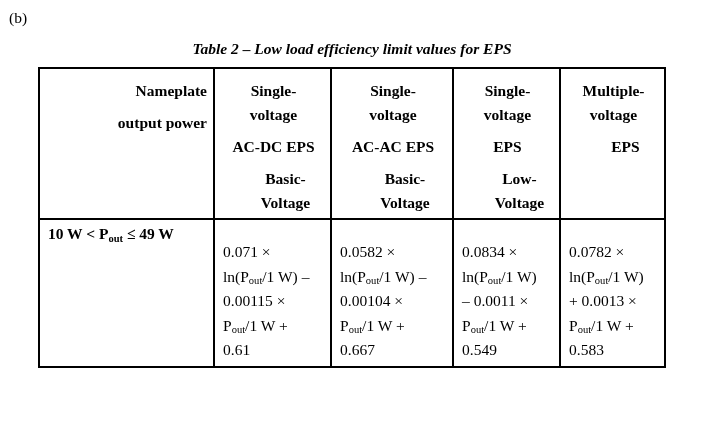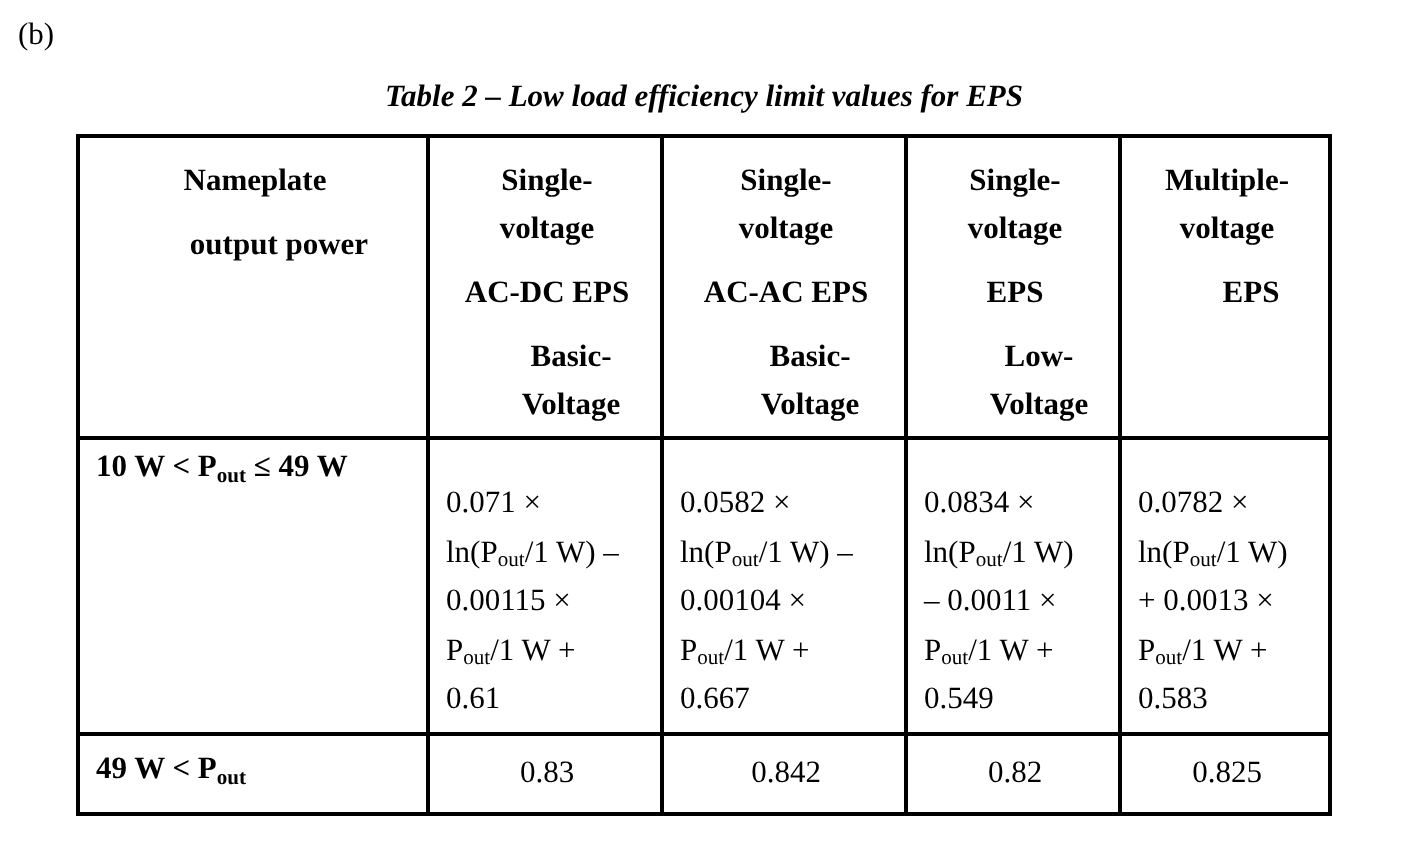--- a/index.html
+++ b/index.html
@@ -58,21 +58,21 @@
   }
   .t2 thead tr { height: 145px; }
   .t2 tr.r1 { height: 124px; }
   .t2 tr.r2 { height: 40px; }
 
   .t2 thead th {
     font-weight: bold;
     text-align: center;
     padding-top: 10px;
   }
-  .t2 thead th.c0 { text-align: center; }
+  .t2 thead th.c0 { text-align: right; }
 
   .hg { line-height: 24px; margin-bottom: 8px; }
   .hg:last-child { margin-bottom: 0; margin-left: 24px; }
 
   .t2 th.range {
     font-weight: bold;
     padding-top: 5px;
   }
   .t2 tr.r2 th.range { vertical-align: middle; padding-top: 0; }
 
@@ -130,23 +130,16 @@
       </tr>
     </thead>
     <tbody>
       <tr class="r1">
         <th class="c0 range">10 W &lt; P<sub>out</sub> ≤ 49 W</th>
         <td class="formula">0.071 ×<br>ln(P<sub>out</sub>/1 W) –<br>0.00115 ×<br>P<sub>out</sub>/1 W +<br>0.61</td>
         <td class="formula">0.0582 ×<br>ln(P<sub>out</sub>/1 W) –<br>0.00104 ×<br>P<sub>out</sub>/1 W +<br>0.667</td>
         <td class="formula">0.0834 ×<br>ln(P<sub>out</sub>/1 W)<br>– 0.0011 ×<br>P<sub>out</sub>/1 W +<br>0.549</td>
         <td class="formula">0.0782 ×<br>ln(P<sub>out</sub>/1 W)<br>+ 0.0013 ×<br>P<sub>out</sub>/1 W +<br>0.583</td>
       </tr>
-      <tr class="r2">
-        <th class="c0 range">49 W &lt; P<sub>out</sub></th>
-        <td class="val">0.83</td>
-        <td class="val">0.842</td>
-        <td class="val">0.82</td>
-        <td class="val">0.825</td>
-      </tr>
     </tbody>
   </table>
 
 </div>
 
 </body></html>

